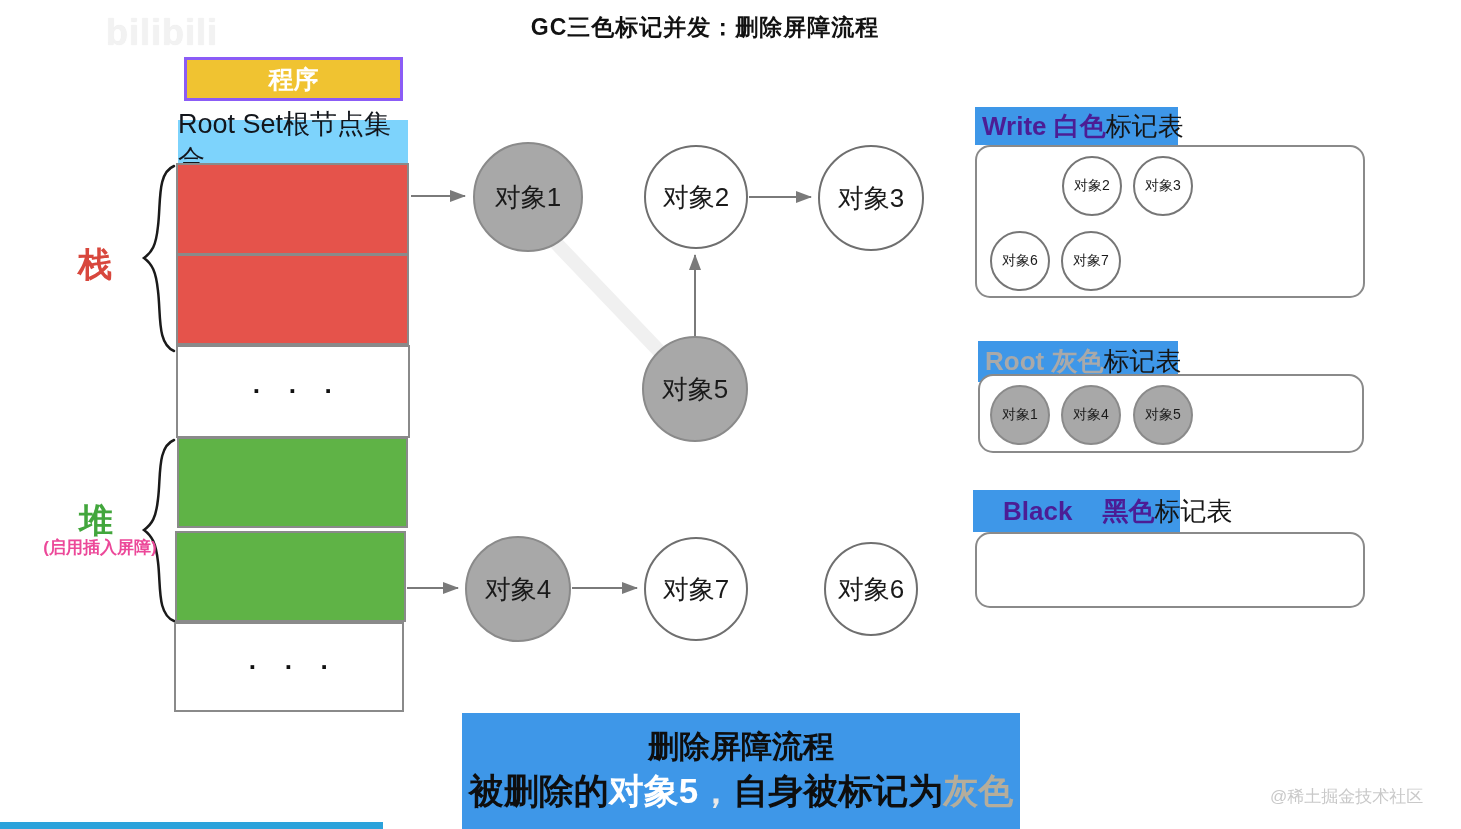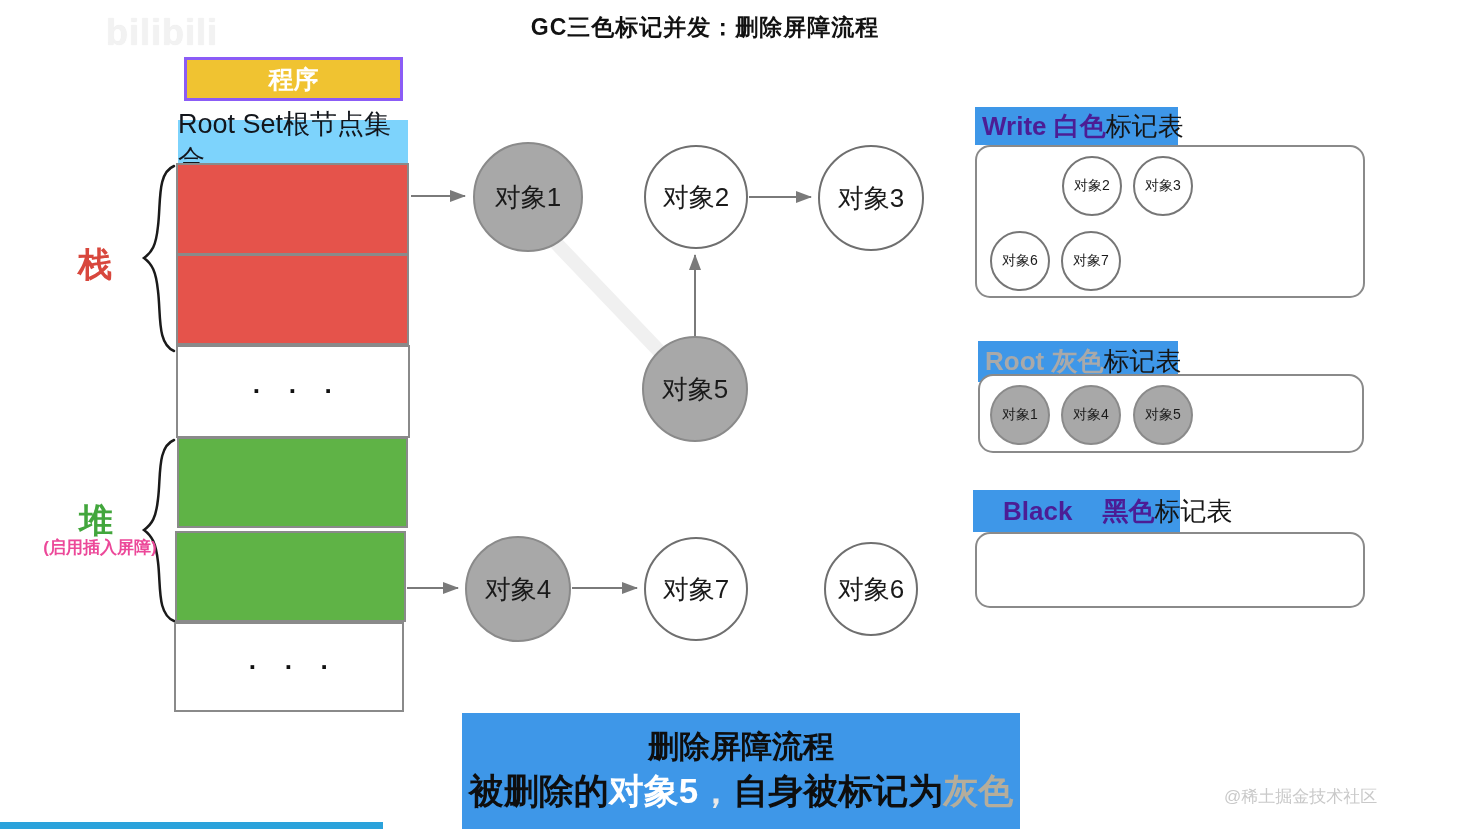--- a/index.html
+++ b/index.html
@@ -73,21 +73,21 @@
 
   
   .callout { left:462px; top:713px; width:558px; height:116px; background:#3E97E8; text-align:center; }
   .callout .l1 { margin-top:13px; font-size:31px; font-weight:600; color:#0e0e0e; }
   .callout .l2 { font-size:35px; font-weight:600; color:#0e0e0e; white-space:nowrap; }
   .callout .hl { color:#ffffff; font-weight:bold; }
   .callout .comma { color:#e9e9e9; }
   .callout .grey-word { color:#b5ad9b; font-weight:bold; }
 
   .progress { left:0; top:822px; width:383px; height:7px; background:#2BA2DB; }
-  .juejin { left:1224px; top:785px; font-size:17px; color:#c9c9c9; }
+  .juejin { left:1270px; top:785px; font-size:17px; color:#c9c9c9; }
 
   svg.overlay { position:absolute; left:0; top:0; pointer-events:none; }
 </style>
 </head>
 <body>
 
 <div class="canvas">
 
   <svg class="overlay" width="1461" height="829" viewBox="0 0 1461 829">
     <defs>

